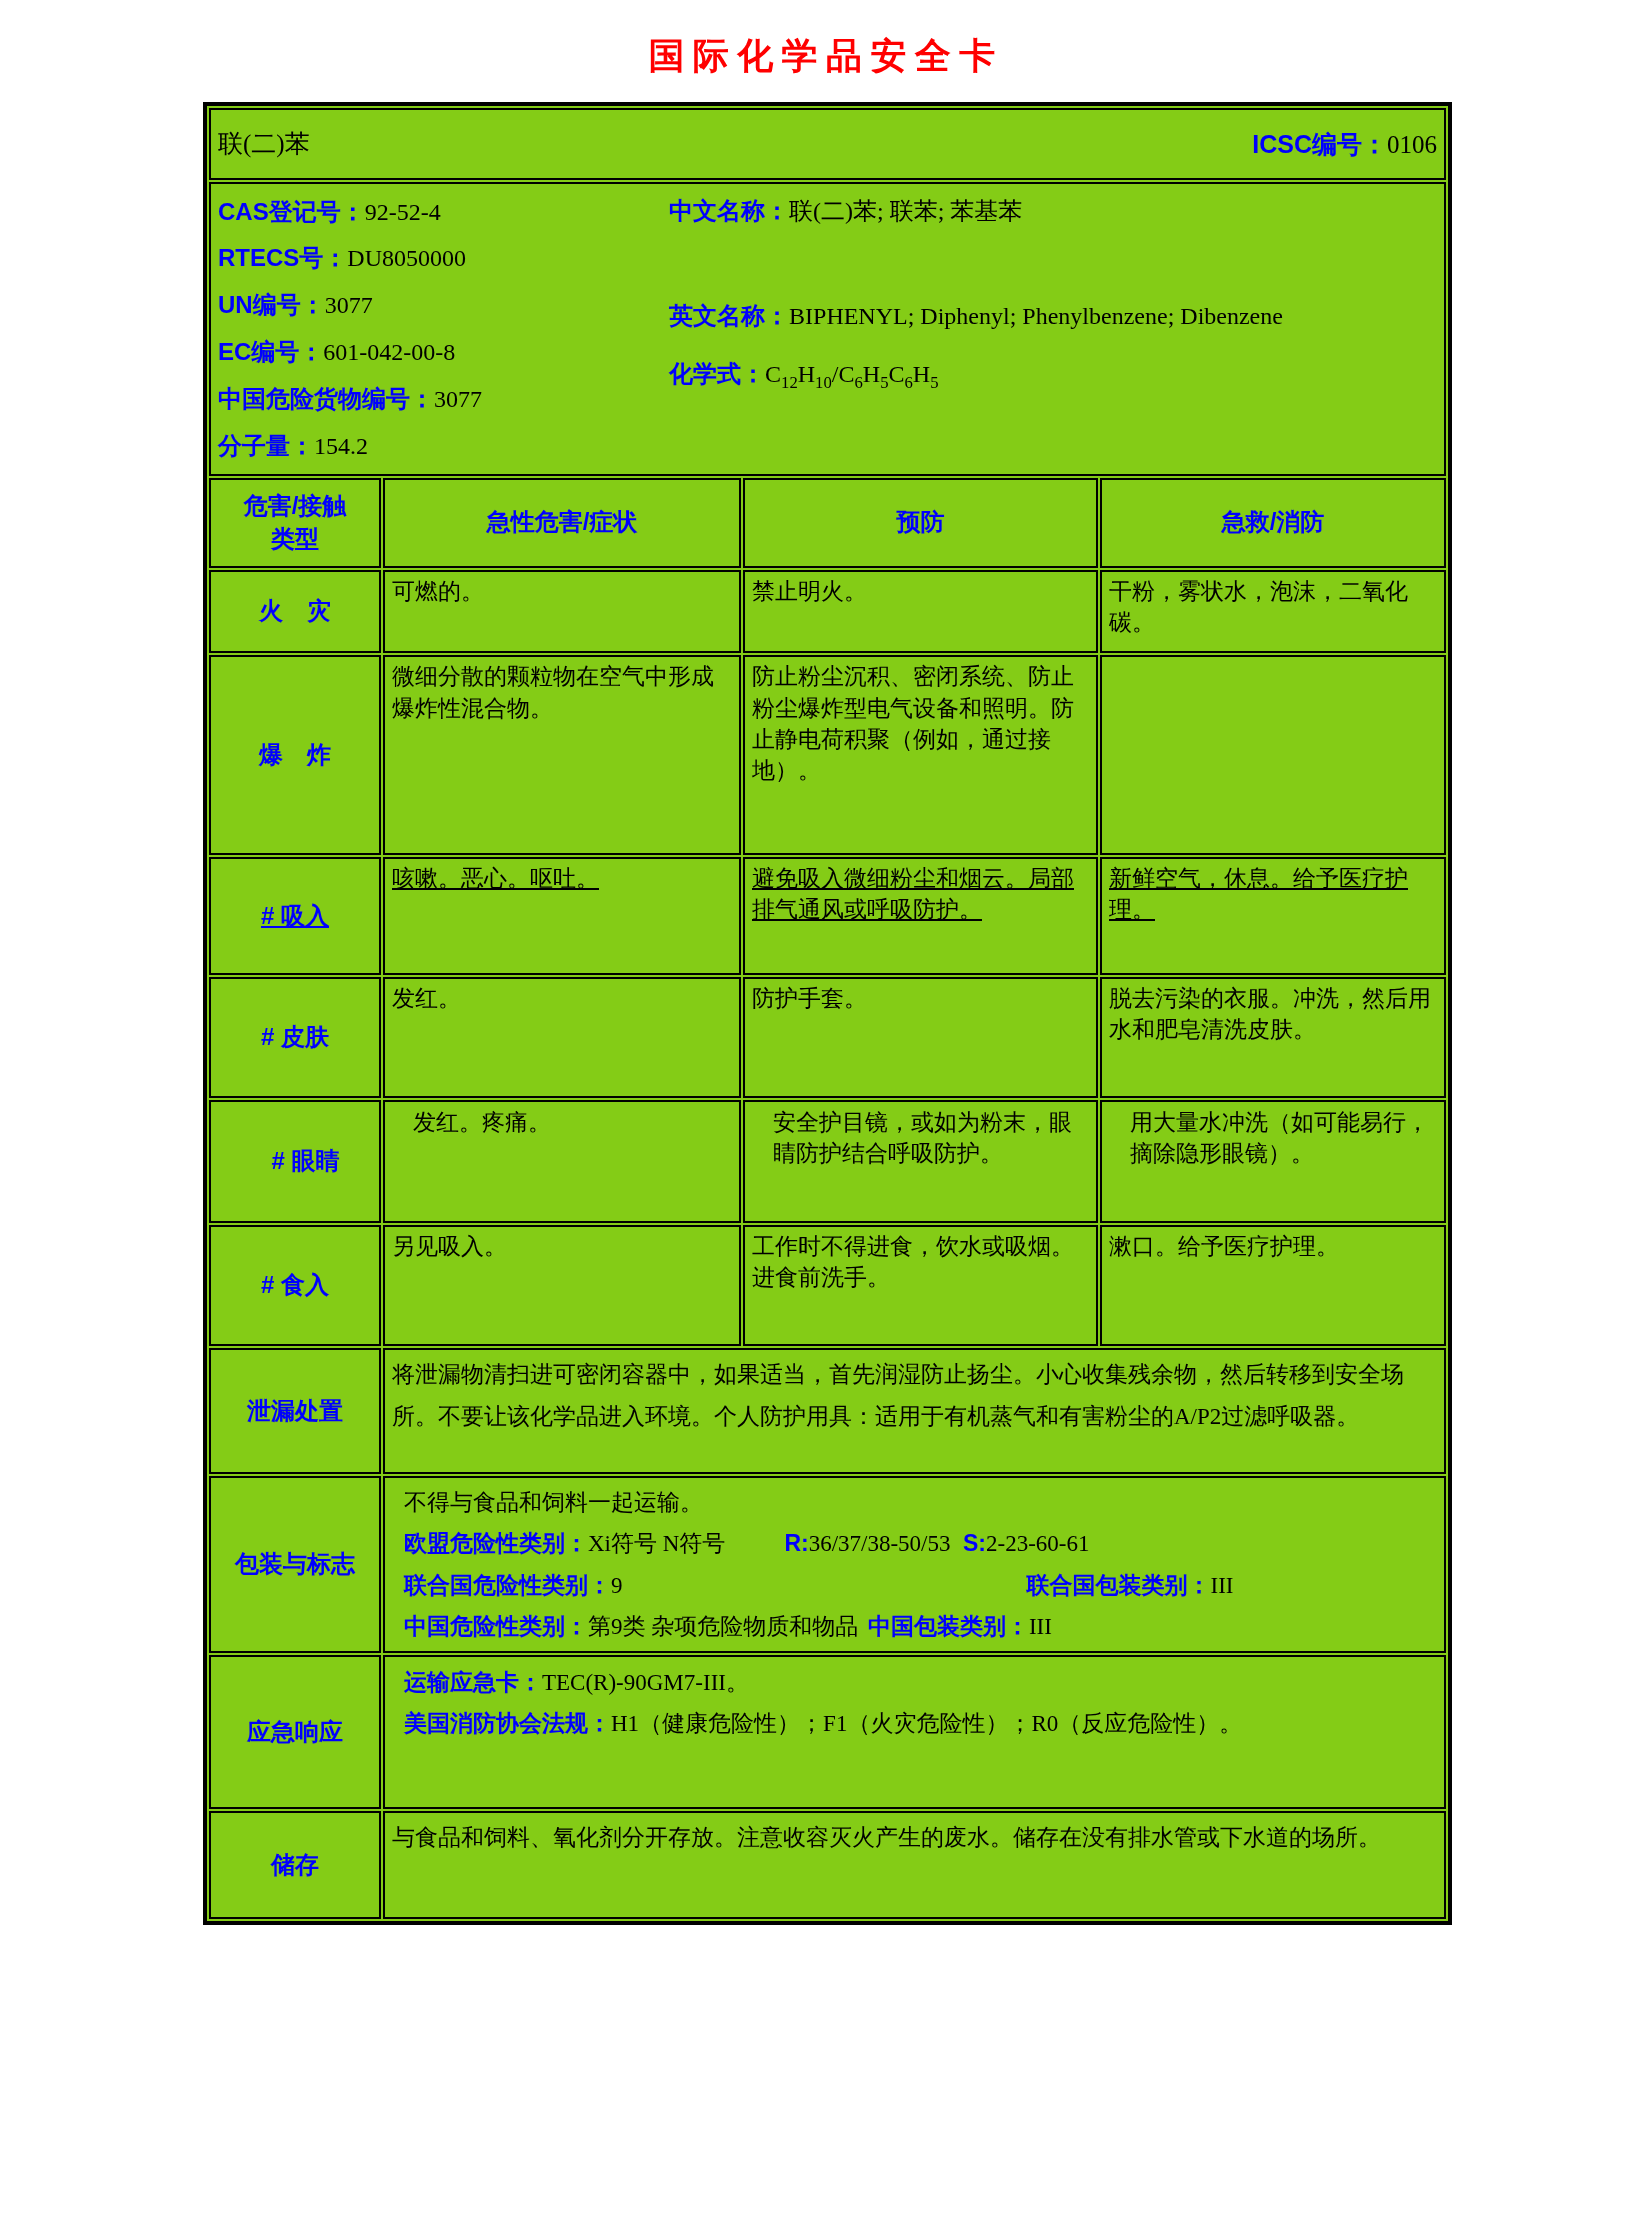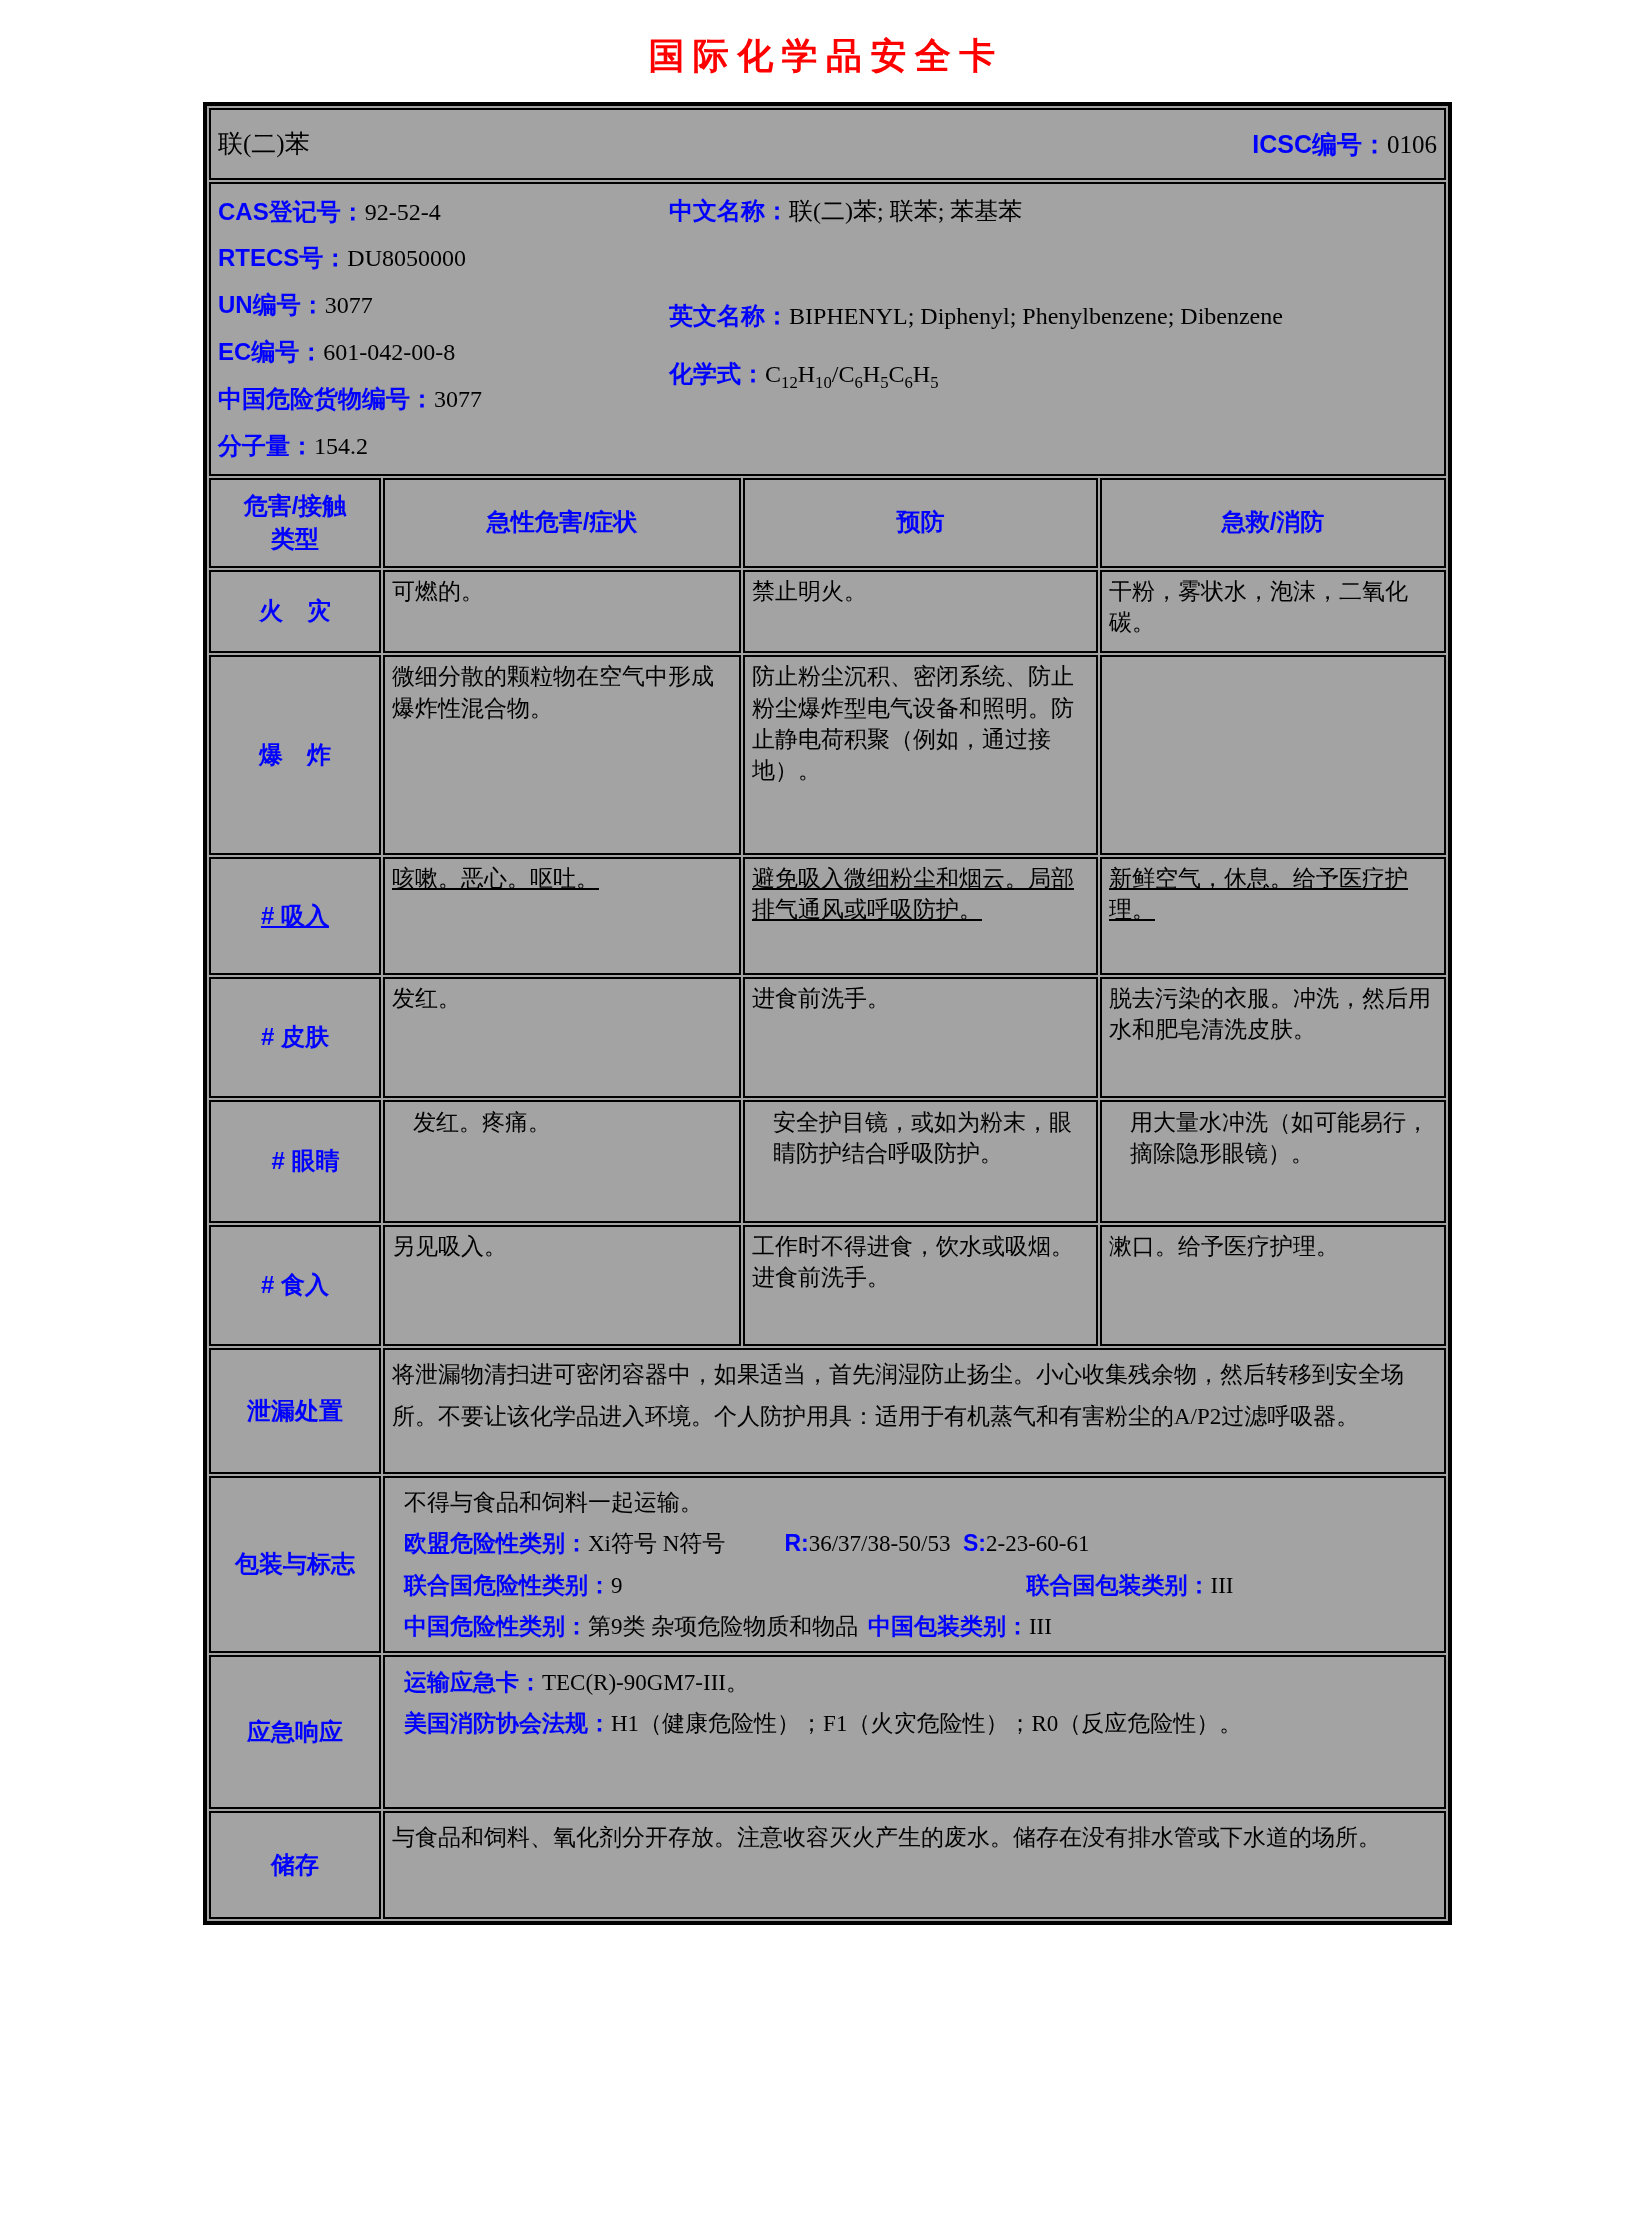--- a/index.html
+++ b/index.html
@@ -1,21 +1,21 @@
 <!DOCTYPE html>
 <html style="font-size:11px"><head>
 <meta charset="utf-8">
 <style>
   html,body{margin:0;padding:0;background:#fff;}
   body{width:1652px;min-height:2239px;font-family:"Liberation Serif","DejaVu Serif",serif;color:#000;}
   .title{margin:32px 0 21px 0;text-align:center;color:#ff0000;
          font-family:"Liberation Sans","DejaVu Sans",sans-serif;font-weight:bold;
          font-size:36px;letter-spacing:8.4px;}
   table.card{margin-left:203px;width:1240px;border:4.2px solid #000;border-collapse:separate;
-             border-spacing:2.8px;table-layout:fixed;background:#a3a3a3;}
+             border-spacing:2.8px;table-layout:fixed;background:#84cc16;}
   td{border:2.1px solid #000;padding:4.2px 7px;font-size:23px;line-height:1.36;
      vertical-align:top;overflow:hidden;}
   .blue{color:#0000ff;font-weight:bold;font-family:"Liberation Sans","DejaVu Sans",sans-serif;}
   td.lblcell{color:#0000ff;font-weight:bold;font-family:"Liberation Sans","DejaVu Sans",sans-serif;
              text-align:center;vertical-align:middle;font-size:24px;}
   tr.r-name td{height:60px;vertical-align:middle;}
   .name-flex{display:flex;justify-content:space-between;align-items:center;font-size:25px;}
   .idrow{display:flex;}
   .id-left{width:37%;}
   .id-right{width:63%;}
@@ -118,21 +118,21 @@
   <tr class="r-inh">
     <td class="lblcell"># 吸入</td>
     <td>咳嗽。恶心。呕吐。</td>
     <td>避免吸入微细粉尘和烟云。局部排气通风或呼吸防护。</td>
     <td>新鲜空气，休息。给予医疗护理。</td>
   </tr>
 
   <tr class="r-skin">
     <td class="lblcell"># 皮肤</td>
     <td>发红。</td>
-    <td>进食前洗手。</td>
+    <td>防护手套。</td>
     <td>脱去污染的衣服。冲洗，然后用水和肥皂清洗皮肤。</td>
   </tr>
 
   <tr class="r-eyes">
     <td class="lblcell"># 眼睛</td>
     <td>发红。疼痛。</td>
     <td>安全护目镜，或如为粉末，眼睛防护结合呼吸防护。</td>
     <td>用大量水冲洗（如可能易行，摘除隐形眼镜）。</td>
   </tr>
 

